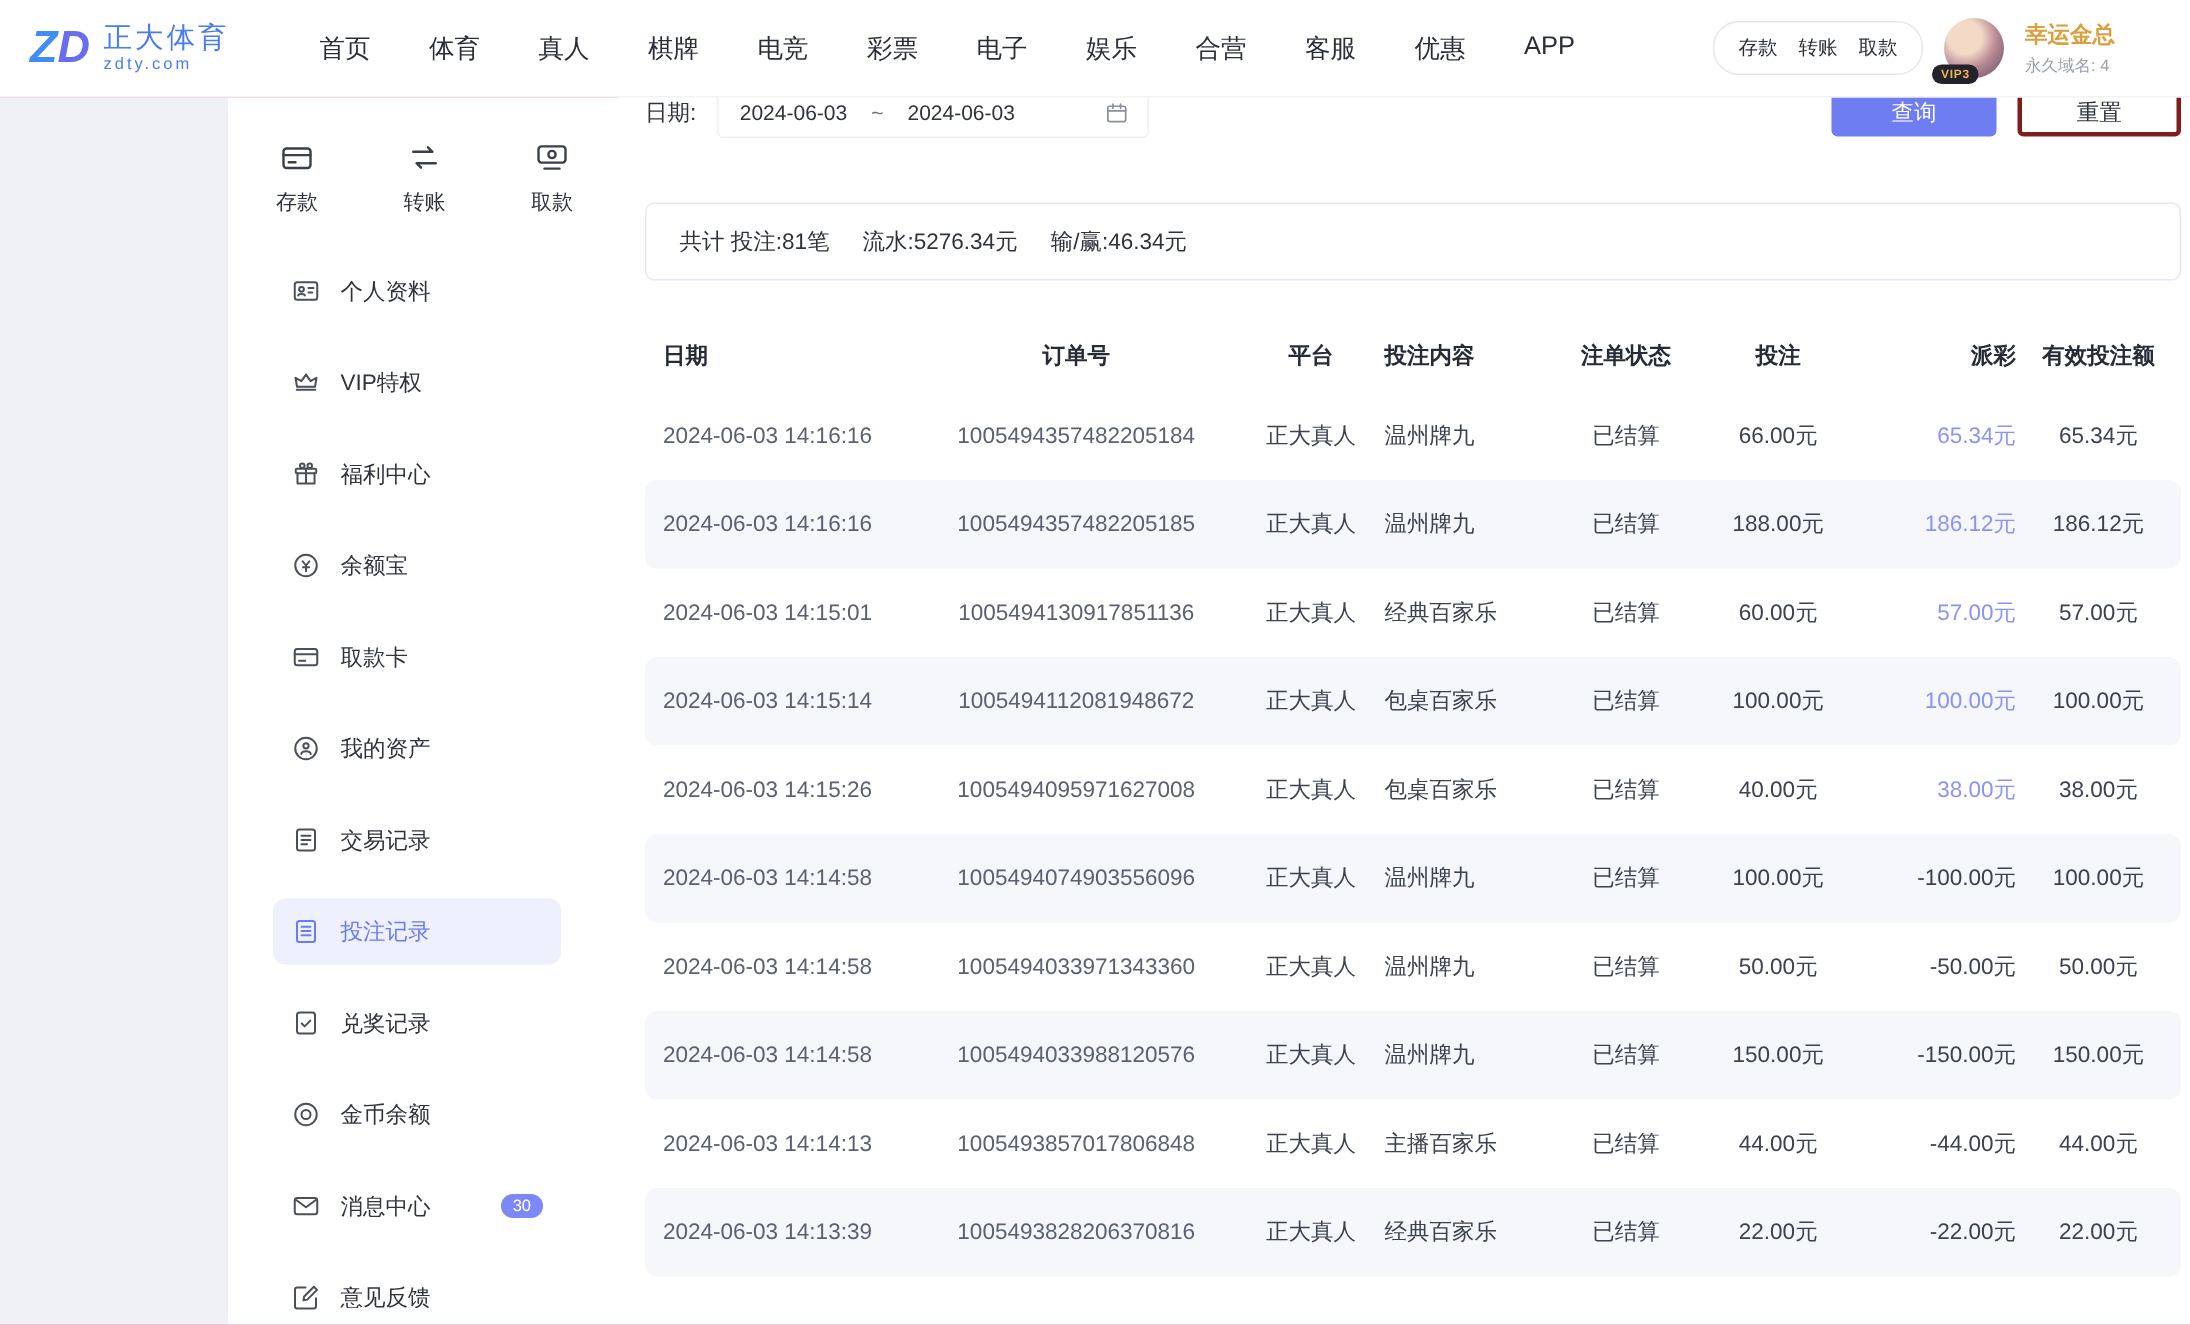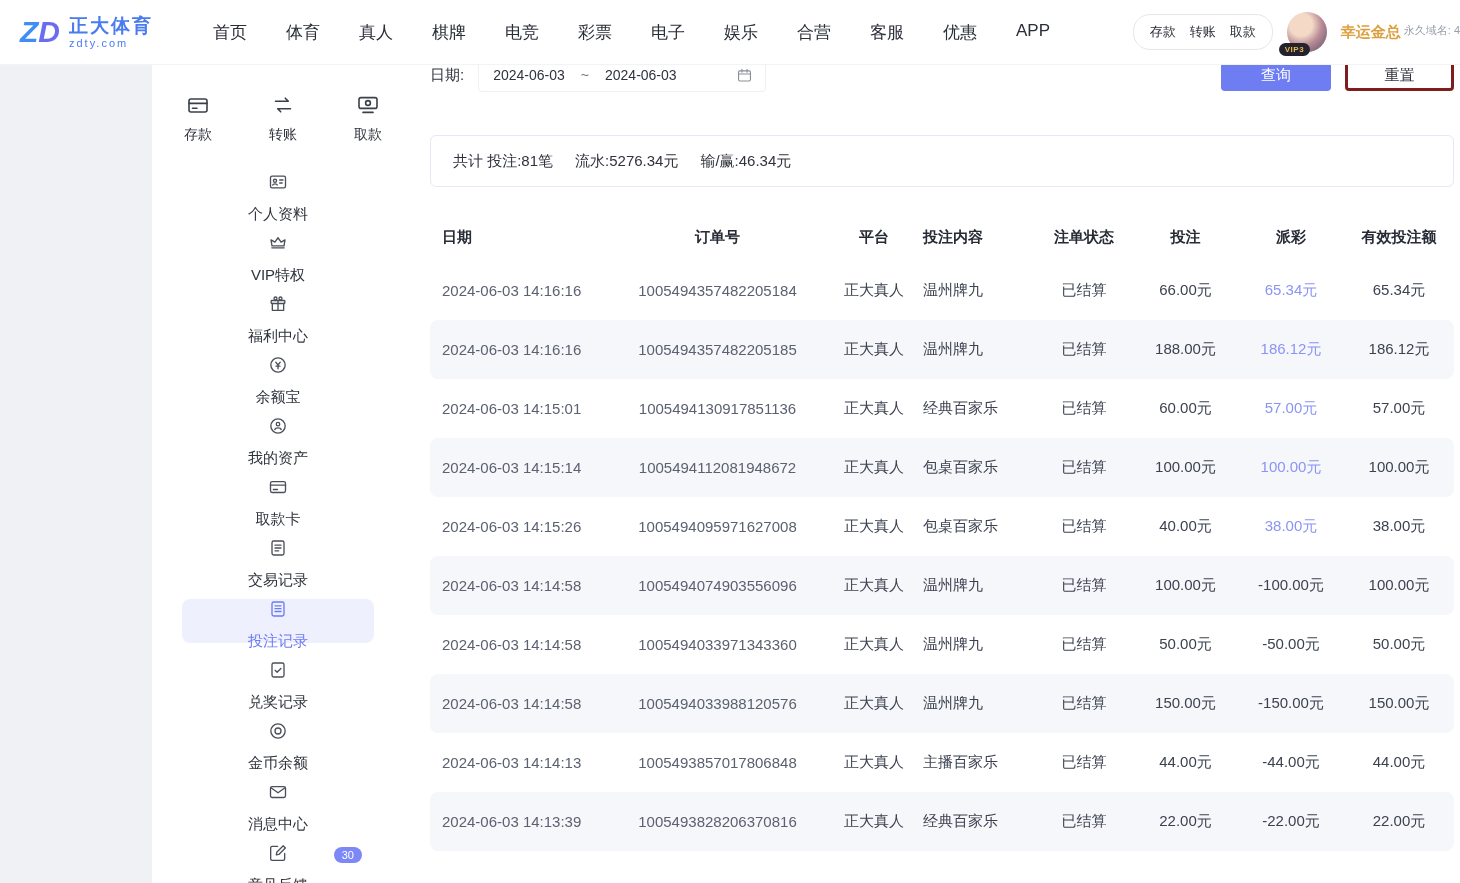--- a/index.html
+++ b/index.html
@@ -9,48 +9,48 @@
 
   svg.ic { fill:none; stroke:currentColor; stroke-width:1.6; stroke-linecap:round; stroke-linejoin:round; display:block; }
 
   
   .header { position:absolute; top:0; left:0; width:1460px; height:65px; background:#fff;
             display:flex; align-items:center; padding-left:20px; border-bottom:1px solid #f3f3f5; z-index:3; overflow:hidden; }
   .logo { display:flex; align-items:center; gap:9px; cursor:pointer; }
   .logo-mark { font-style:italic; font-weight:bold; font-size:30px; line-height:1; }
   .logo-mark .z { color:#3f8df5; } .logo-mark .d { color:#6a6df0; }
   .logo-texts { display:flex; flex-direction:column; line-height:1.15; }
-  .logo-cn { font-size:19px; font-weight:bold; color:#4a7cf0; letter-spacing:2px; }
+  .logo-cn { font-size:19px; font-weight:normal; color:#4a7cf0; letter-spacing:2px; }
   .logo-en { font-size:11px; color:#4a7cf0; letter-spacing:2px; }
 
   .nav { display:flex; gap:39px; margin-left:60px; font-size:17px; color:#2a2e37; white-space:nowrap; }
   .nav-item { cursor:pointer; }
 
   .header-right { margin-left:auto; display:flex; align-items:center; gap:14px; flex:none; }
   .quick-pill { display:flex; gap:14px; border:1px solid #e7e7ea; border-radius:17px; padding:8px 16px;
                 font-size:13px; color:#2a2e37; white-space:nowrap; }
   .quick-pill span { cursor:pointer; }
   .avatar-wrap { position:relative; flex:none; }
   .avatar { width:40px; height:40px; border-radius:50%; cursor:pointer;
             background:radial-gradient(circle at 35% 32%, #f3d9c6 0 30%, #b98c96 55%, #5a4a63 100%); }
   .vip-badge { position:absolute; left:-8px; bottom:-4px; background:#23222d; color:#e9b74d;
                font-size:8px; font-weight:bold; padding:2px 6px; border-radius:8px; letter-spacing:.5px; }
-  .user-info { display:flex; gap:3px; min-width:110px; }
+  .user-info { display:flex; flex-direction:column; gap:3px; min-width:110px; }
   .user-name { font-size:15px; font-weight:bold; color:#dc9f3e; white-space:nowrap; }
   .user-sub { font-size:11px; color:#9aa0ab; white-space:nowrap; }
 
   
   .left-strip { position:absolute; top:65px; left:0; width:152px; bottom:0; background:#f0f1f4; }
   .sidebar { position:absolute; top:65px; left:152px; width:260px; bottom:0; background:#fff; }
   .quick-actions { display:flex; justify-content:space-between; padding:28px 30px 0 32px; }
   .qa-item { display:flex; flex-direction:column; align-items:center; gap:9px; font-size:14px; color:#2f333c; cursor:pointer; }
   .qa-item svg { width:24px; height:24px; color:#3a3f49; }
   .menu { padding:28px 28px 0 30px; }
   .menu-item { display:flex; align-items:center; gap:13px; height:44px; width:192px; padding:0 12px;
-               border-radius:8px; font-size:15px; color:#2f333c; margin-bottom:17px; cursor:pointer;flex-direction:column; }
+               border-radius:8px; font-size:15px; color:#2f333c; margin-bottom:17px; cursor:pointer; }
   .menu-item svg { width:20px; height:20px; color:#4a4f59; flex:none; }
   .menu-item.active { background:#eef0fe; color:#6b7bf2; }
   .menu-item.active svg { color:#6b7bf2; }
   .menu-badge { margin-left:auto; background:#7c88f5; color:#fff; font-size:11px; padding:2px 8px; border-radius:10px; }
 
   
   .main { position:absolute; top:47px; left:412px; width:1048px; bottom:0; background:#fff; }
   .filter-row { display:flex; align-items:center; margin:10px 6px 0 18px; height:36px; }
   .date-label { font-size:15px; color:#2f333c; margin-right:14px; white-space:nowrap; }
   .date-box { display:flex; align-items:center; gap:16px; width:288px; height:34px; padding:0 12px 0 14px;
@@ -72,21 +72,21 @@
   .bet-table { margin:26px 6px 0 18px; font-size:15px; }
   .t-head { display:flex; align-items:center; height:48px; color:#262b35; font-weight:bold; }
   .t-row { display:flex; align-items:center; height:59px; color:#3c4250; }
   .t-body .t-row:nth-of-type(even) { background:#f6f7fb; border-radius:8px; }
   .c-date     { width:180px; padding-left:12px; text-align:left; color:#5b6170; }
   .c-order    { width:215px; text-align:center; color:#5b6170; }
   .c-platform { width:98px;  text-align:center; }
   .c-content  { width:112px; text-align:left; }
   .c-status   { width:98px;  text-align:center; }
   .c-bet      { width:105px; text-align:center; }
-  .c-payout   { width:106px; text-align:center; }
+  .c-payout   { width:106px; text-align:right; }
   .c-valid    { width:110px; text-align:center; }
   .t-head .c-date { color:#262b35; } .t-head .c-order { color:#262b35; }
   .c-payout.pos { color:#8b94f3; }
 </style>
 </head>
 <body>
 
 <div class="page">
 
   <div class="header">
@@ -200,35 +200,35 @@
             <svg class="ic" viewBox="0 0 24 24">
               <circle cx="12" cy="12" r="8.6"></circle>
               <path d="M9.3 8.6l2.7 3.4 2.7-3.4M12 12v4.6M9.6 13.4h4.8"></path>
             </svg>
           </span>
         <span>余额宝</span>
       </div>
       <div class="menu-item">
         <span>
             <svg class="ic" viewBox="0 0 24 24">
+              <rect x="3" y="5.6" width="18" height="13" rx="2"></rect>
+              <path d="M3 9.8h18M6.4 15h5"></path>
+            </svg>
+          </span>
+        <span>取款卡</span>
+      </div>
+      <div class="menu-item">
+        <span>
+            <svg class="ic" viewBox="0 0 24 24">
               <circle cx="12" cy="12" r="8.6"></circle>
               <circle cx="12" cy="9.8" r="2.1"></circle>
               <path d="M8.2 16.4c.6-2.9 7-2.9 7.6 0"></path>
             </svg>
           </span>
         <span>我的资产</span>
-      </div>
-      <div class="menu-item">
-        <span>
-            <svg class="ic" viewBox="0 0 24 24">
-              <rect x="3" y="5.6" width="18" height="13" rx="2"></rect>
-              <path d="M3 9.8h18M6.4 15h5"></path>
-            </svg>
-          </span>
-        <span>取款卡</span>
       </div>
       <div class="menu-item">
         <span>
             <svg class="ic" viewBox="0 0 24 24">
               <rect x="4.8" y="3.6" width="14.4" height="16.8" rx="2"></rect>
               <path d="M8.4 8.6h7.2M8.4 12h7.2M8.4 15.4h4.4"></path>
             </svg>
           </span>
         <span>交易记录</span>
       </div>

